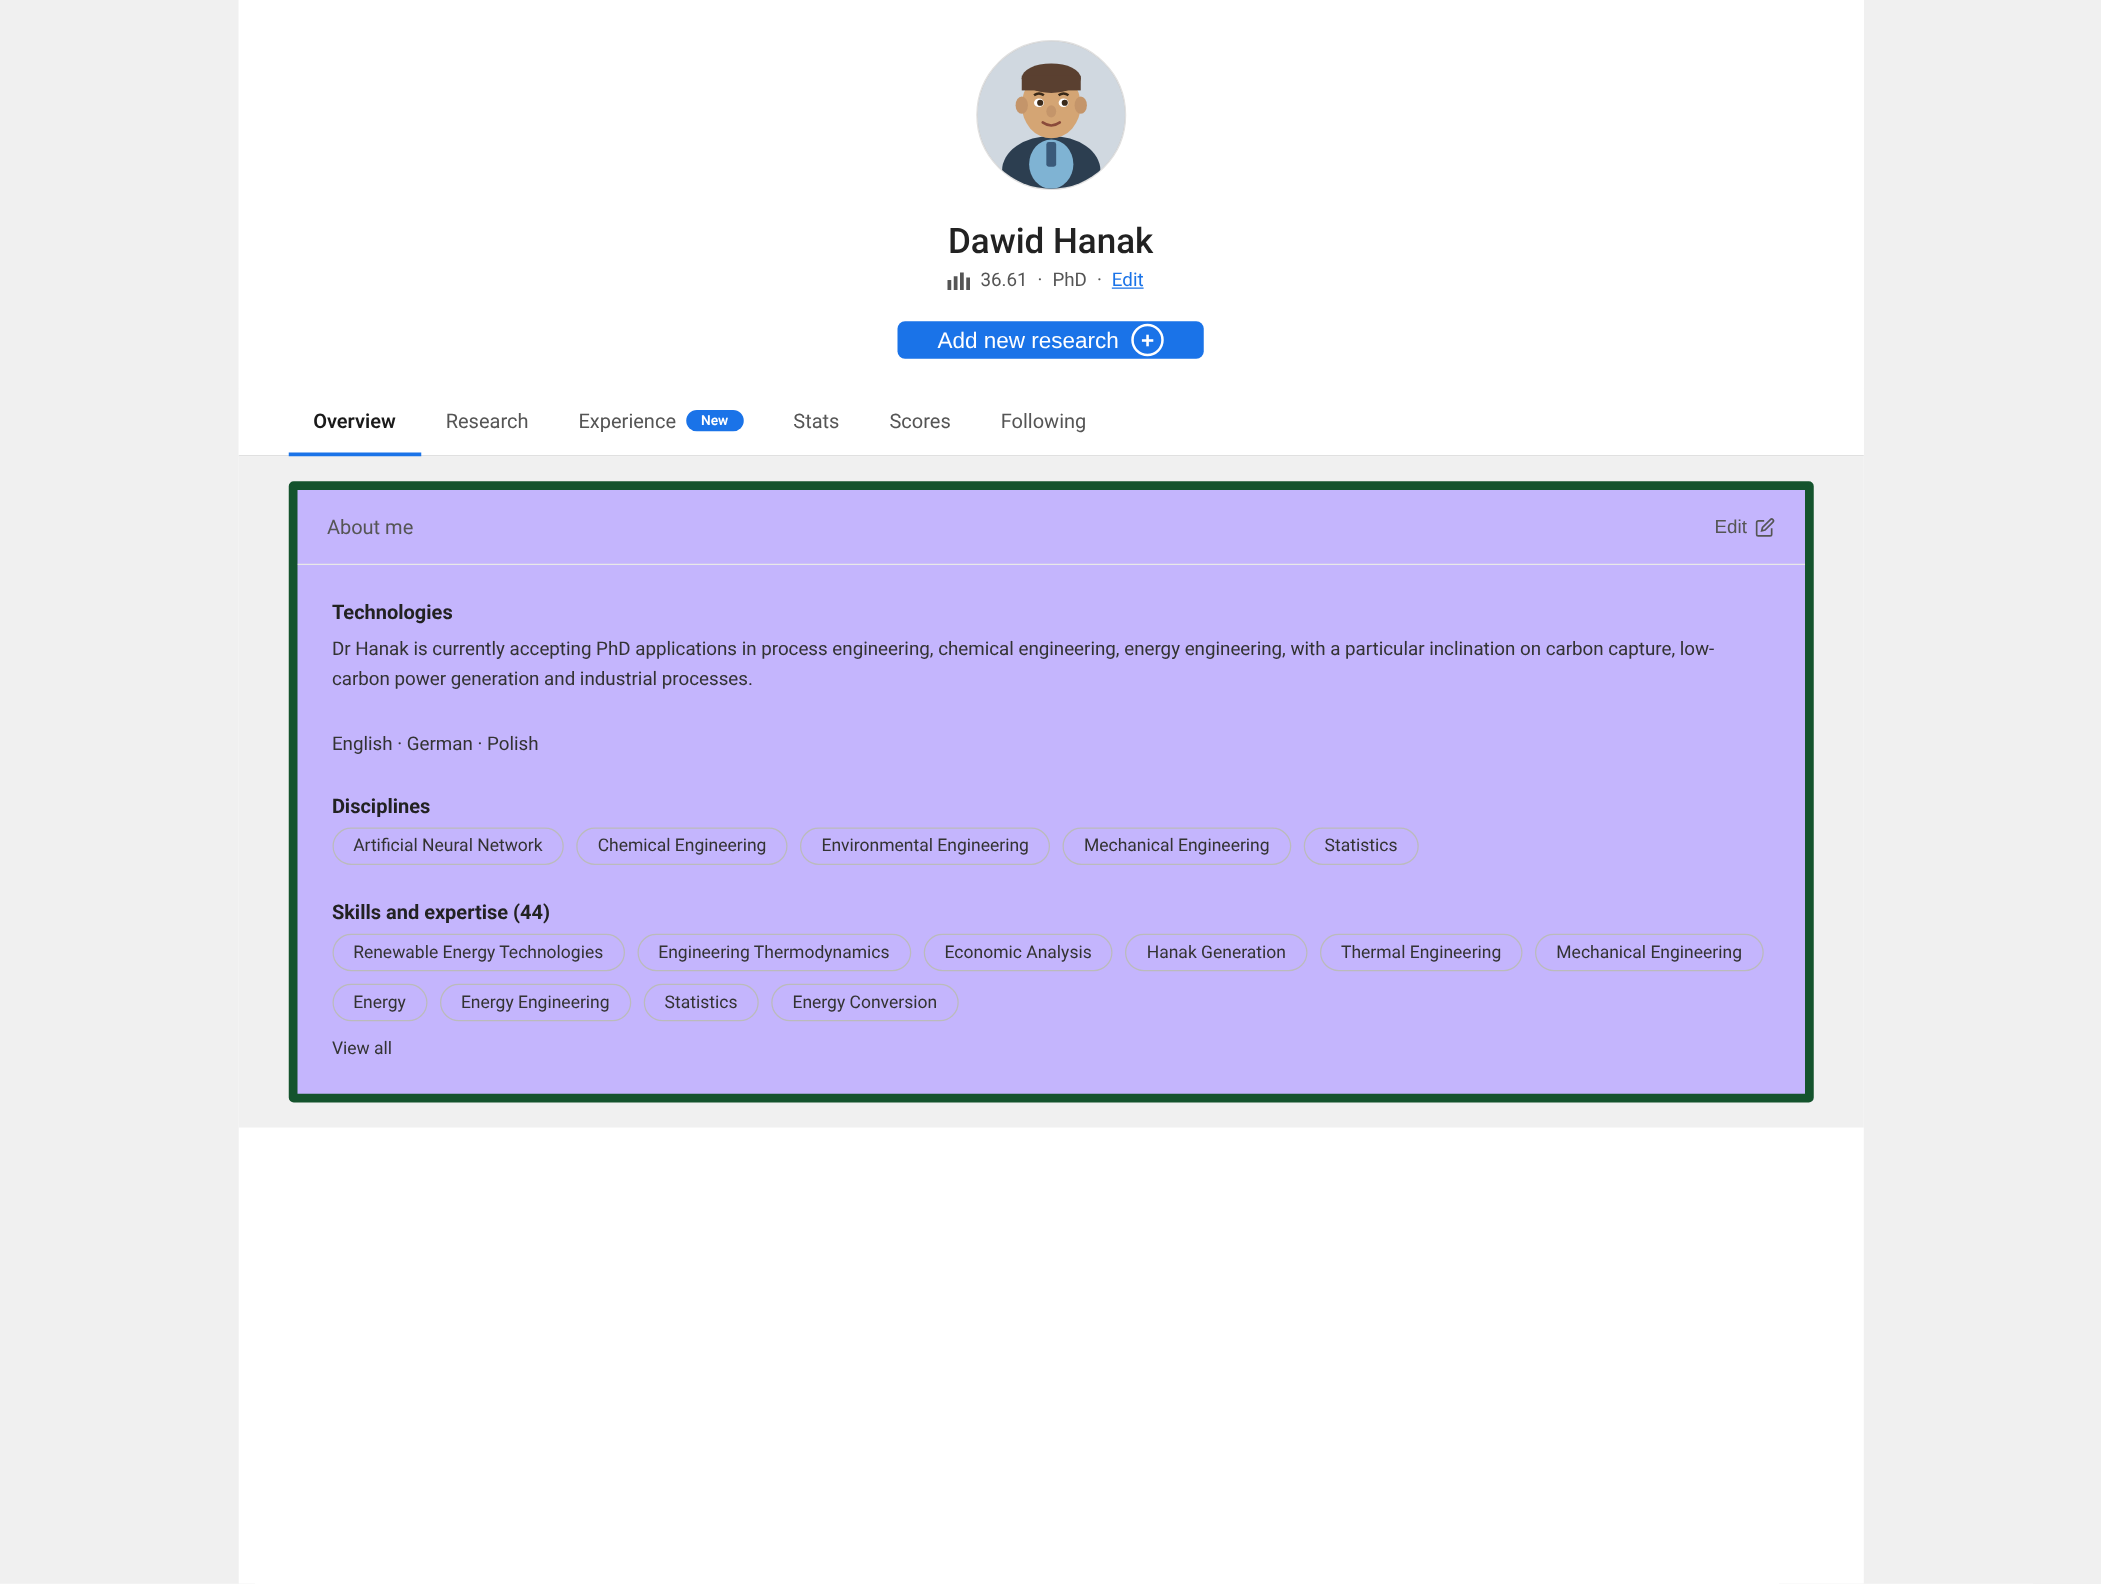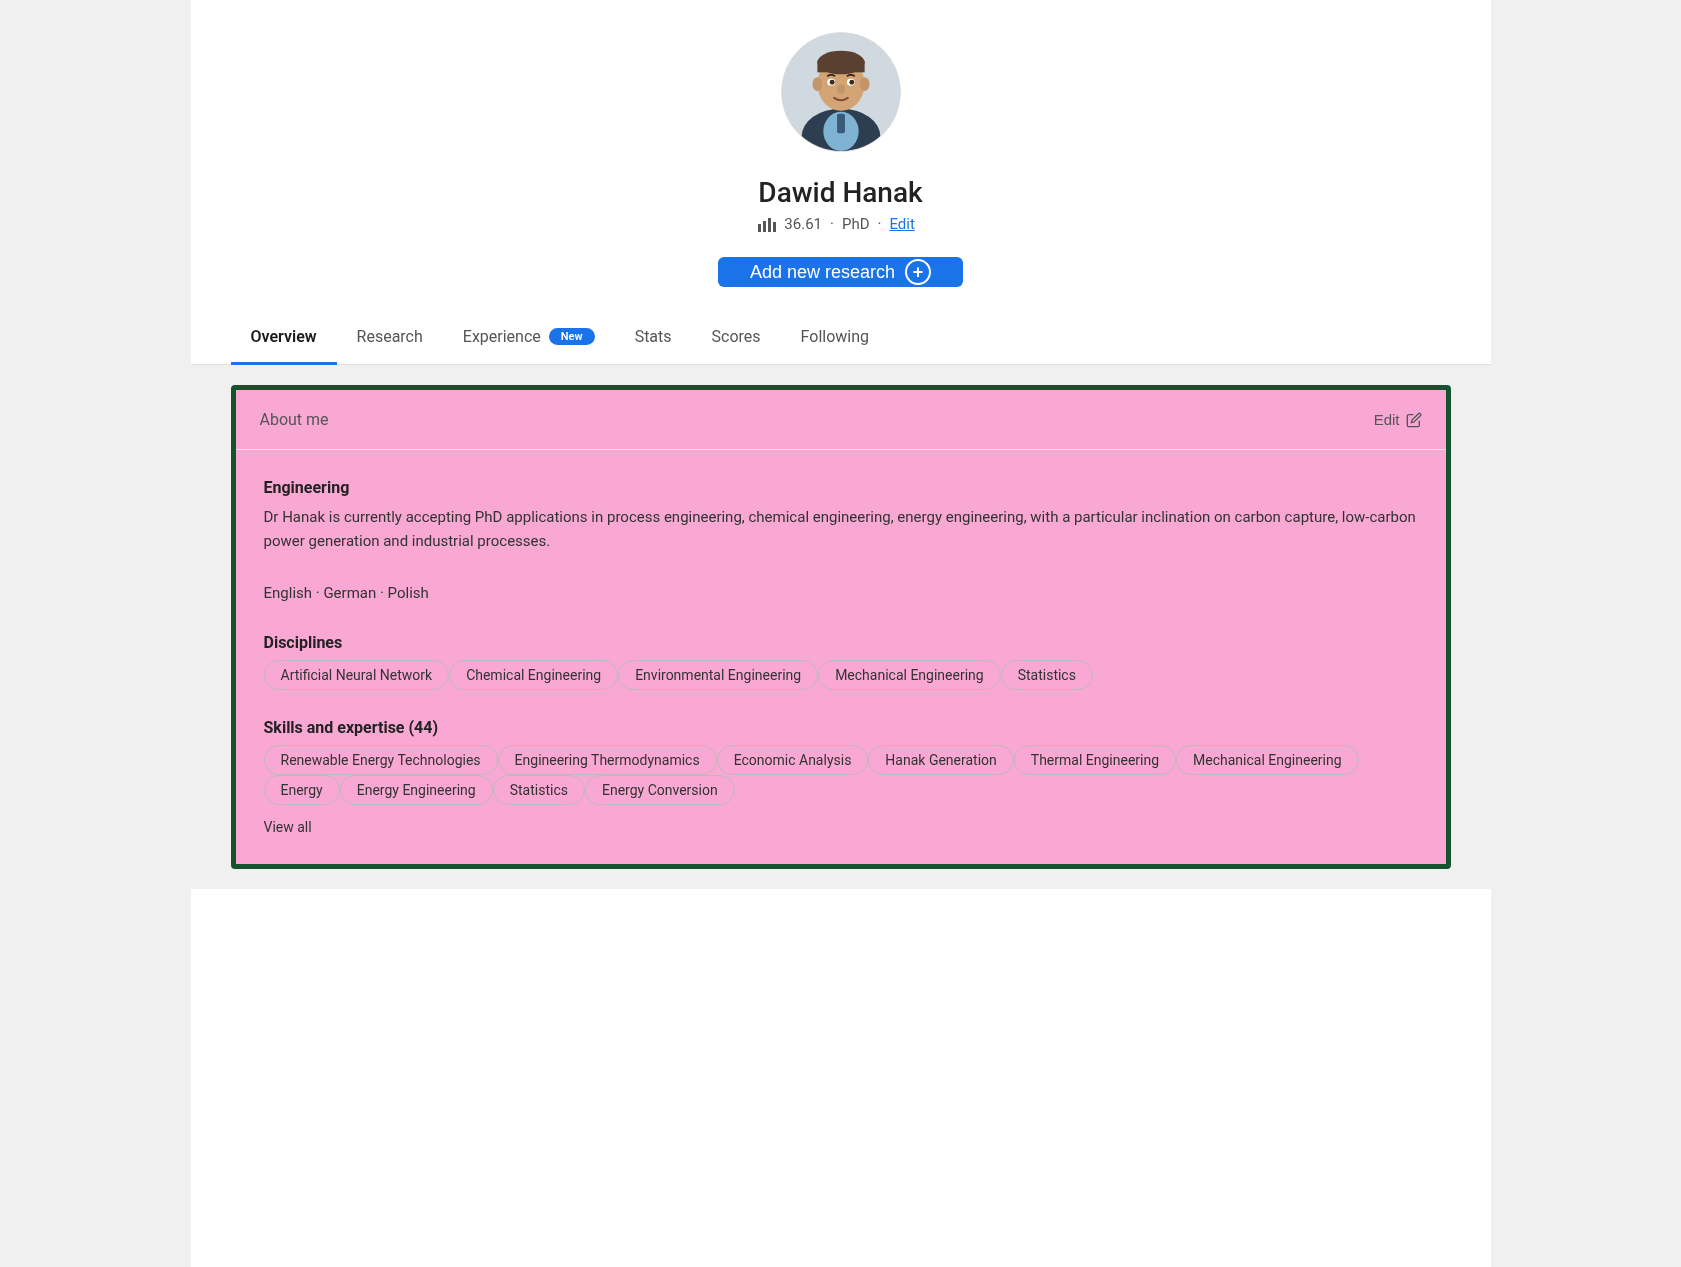--- a/index.html
+++ b/index.html
@@ -152,22 +152,22 @@
       border-radius: 12px;
     }
 
     
     .main-content {
       background: #f0f0f0;
       padding: 20px 40px;
     }
 
     .about-card {
-      background: #f9a8d4;
-      border: 5px solid #14532d;
+      background: #c4b5fd;
+      border: 7px solid #14532d;
       border-radius: 4px;
       overflow: hidden;
     }
 
     .about-card-header {
       display: flex;
       align-items: center;
       justify-content: space-between;
       padding: 20px 24px;
       border-bottom: 1px solid #e8e8e8;
@@ -215,20 +215,21 @@
 
     .block-text {
       font-size: 15px;
       color: #333;
       line-height: 1.6;
     }
 
     .tags-row {
       display: flex;
       flex-wrap: wrap;
+      gap: 10px;
       margin-top: 6px;
       text-align: center;
     }
 
     .tag {
       border: 1px solid #bbb;
       border-radius: 20px;
       padding: 6px 16px;
       font-size: 14px;
       color: #333;
@@ -337,21 +338,21 @@
           <svg viewBox="0 0 24 24" fill="none" stroke="#555" stroke-width="2">
             <path d="M11 4H4a2 2 0 0 0-2 2v14a2 2 0 0 0 2 2h14a2 2 0 0 0 2-2v-7"></path>
             <path d="M18.5 2.5a2.121 2.121 0 0 1 3 3L12 15l-4 1 1-4 9.5-9.5z"></path>
           </svg>
         </button>
       </div>
 
       <div class="about-card-body">
 
         <div class="section-block">
-          <div class="block-label">Engineering</div>
+          <div class="block-label">Technologies</div>
           <div class="block-text">Dr Hanak is currently accepting PhD applications in process engineering, chemical engineering, energy engineering, with a particular inclination on carbon capture, low-carbon power generation and industrial processes.</div>
         </div>
 
         <div class="section-block">
           <div class="block-text">English · German · Polish</div>
         </div>
 
         <div class="section-block">
           <div class="block-label">Disciplines</div>
           <div class="tags-row" id="disciplines-container">

